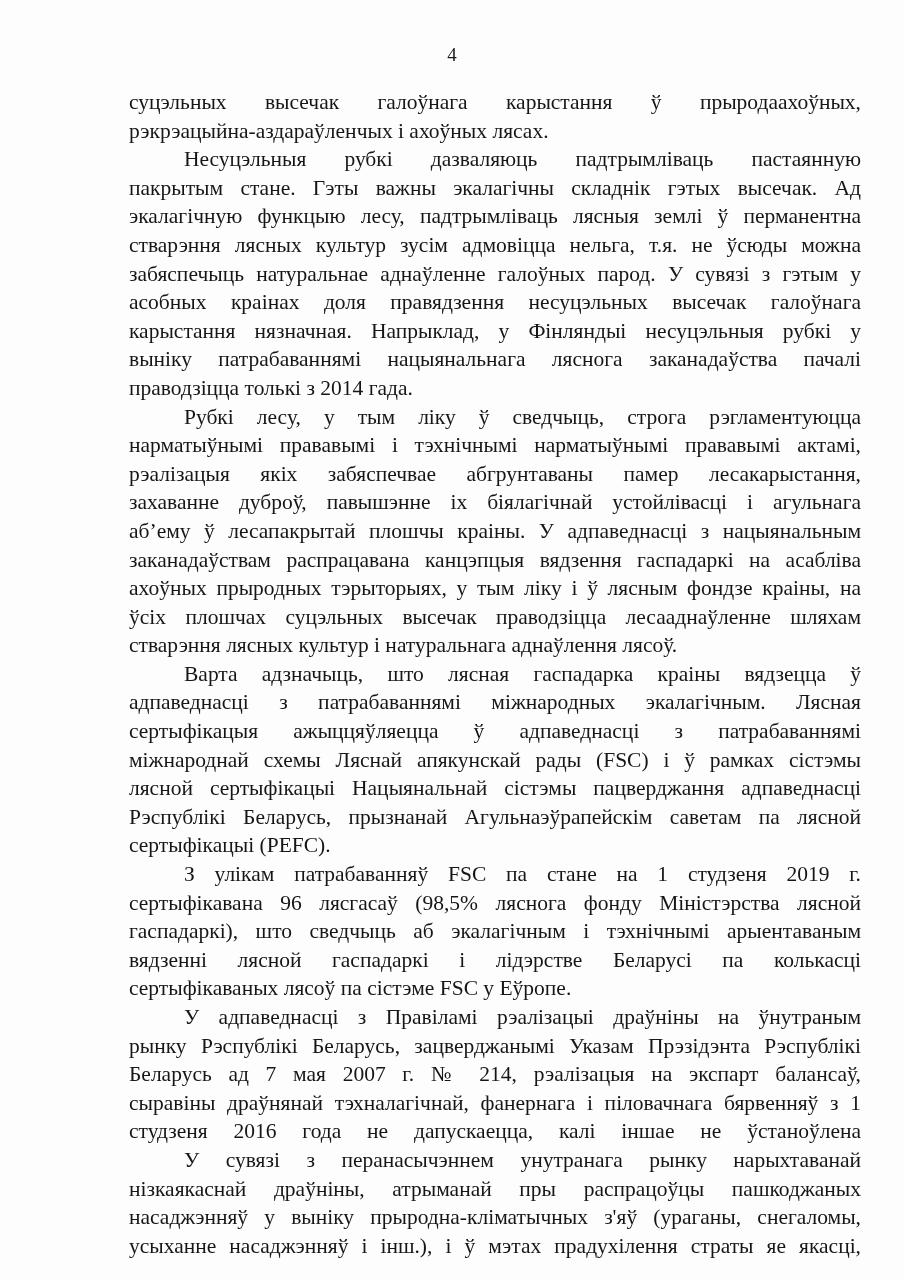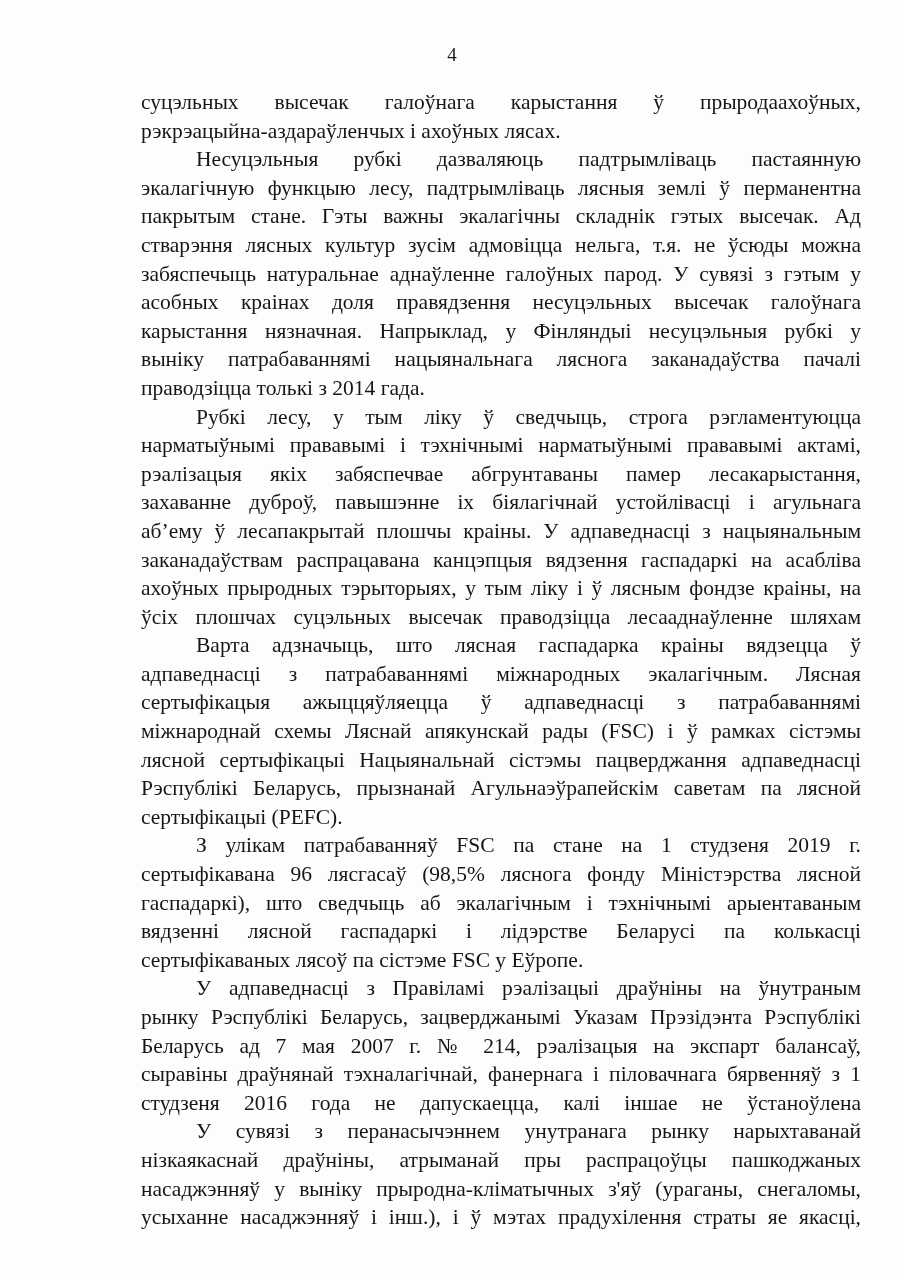--- a/index.html
+++ b/index.html
@@ -7,55 +7,55 @@
   .page { position: absolute; left: 0; top: 0; width: 904px; height: 1280px; background: #fdfdfd; }
   .page-number {
     position: absolute; left: 0; width: 904px; top: 44px;
     text-align: center; font-family: "Liberation Serif", serif; font-size: 19px; color: #1a1a1a;
   }
   .body-text { position: absolute; left: 129px; top: 88px; width: 732px; }
   .line {
     font-family: "Liberation Serif", serif; font-size: 21.5px; line-height: 28.6px; height: 28.6px;
     color: #161616; white-space: nowrap; text-align: justify; text-align-last: justify;
     overflow: hidden;
-    margin-left: 12px;
   }
   .line.indent { padding-left: 55px; }
   .line.last { text-align-last: left; }
 </style>
 </head>
 <body>
 
 <div class="page">
   <div class="page-number">4</div>
   <div class="body-text" id="body-text">
       <div>
         <div class="line">суцэльных высечак галоўнага карыстання ў прыродаахоўных,</div>
         <div class="line last">рэкрэацыйна-аздараўленчых і ахоўных лясах.</div>
       </div>
       <div>
         <div class="line indent">Несуцэльныя рубкі дазваляюць падтрымліваць пастаянную</div>
+        <div class="line">пакрытым стане. Гэты важны экалагічны складнік гэтых высечак. Ад</div>
         <div class="line">экалагічную функцыю лесу, падтрымліваць лясныя землі ў перманентна</div>
-        <div class="line">пакрытым стане. Гэты важны экалагічны складнік гэтых высечак. Ад</div>
         <div class="line">стварэння лясных культур зусім адмовіцца нельга, т.я. не ўсюды можна</div>
         <div class="line">забяспечыць натуральнае аднаўленне галоўных парод. У сувязі з гэтым у</div>
         <div class="line">асобных краінах доля правядзення несуцэльных высечак галоўнага</div>
         <div class="line">карыстання нязначная. Напрыклад, у Фінляндыі несуцэльныя рубкі у</div>
         <div class="line">выніку патрабаваннямі нацыянальнага ляснога заканадаўства пачалі</div>
         <div class="line last">праводзіцца толькі з 2014 гада.</div>
       </div>
       <div>
         <div class="line indent">Рубкі лесу, у тым ліку ў сведчыць, строга рэгламентуюцца</div>
         <div class="line">нарматыўнымі прававымі і тэхнічнымі нарматыўнымі прававымі актамі,</div>
         <div class="line">рэалізацыя якіх забяспечвае абгрунтаваны памер лесакарыстання,</div>
         <div class="line">захаванне дуброў, павышэнне іх біялагічнай устойлівасці і агульнага</div>
         <div class="line">аб’ему ў лесапакрытай плошчы краіны. У адпаведнасці з нацыянальным</div>
         <div class="line">заканадаўствам распрацавана канцэпцыя вядзення гаспадаркі на асабліва</div>
         <div class="line">ахоўных прыродных тэрыторыях, у тым ліку і ў лясным фондзе краіны, на</div>
         <div class="line">ўсіх плошчах суцэльных высечак праводзіцца лесааднаўленне шляхам</div>
+        <div class="line last">стварэння лясных культур і натуральнага аднаўлення лясоў.</div>
       </div>
       <div>
         <div class="line indent">Варта адзначыць, што лясная гаспадарка краіны вядзецца ў</div>
         <div class="line">адпаведнасці з патрабаваннямі міжнародных экалагічным. Лясная</div>
         <div class="line">сертыфікацыя ажыццяўляецца ў адпаведнасці з патрабаваннямі</div>
         <div class="line">міжнароднай схемы Ляснай апякунскай рады (FSC) і ў рамках сістэмы</div>
         <div class="line">лясной сертыфікацыі Нацыянальнай сістэмы пацверджання адпаведнасці</div>
         <div class="line">Рэспублікі Беларусь, прызнанай Агульнаэўрапейскім саветам па лясной</div>
         <div class="line last">сертыфікацыі (PEFC).</div>
       </div>

